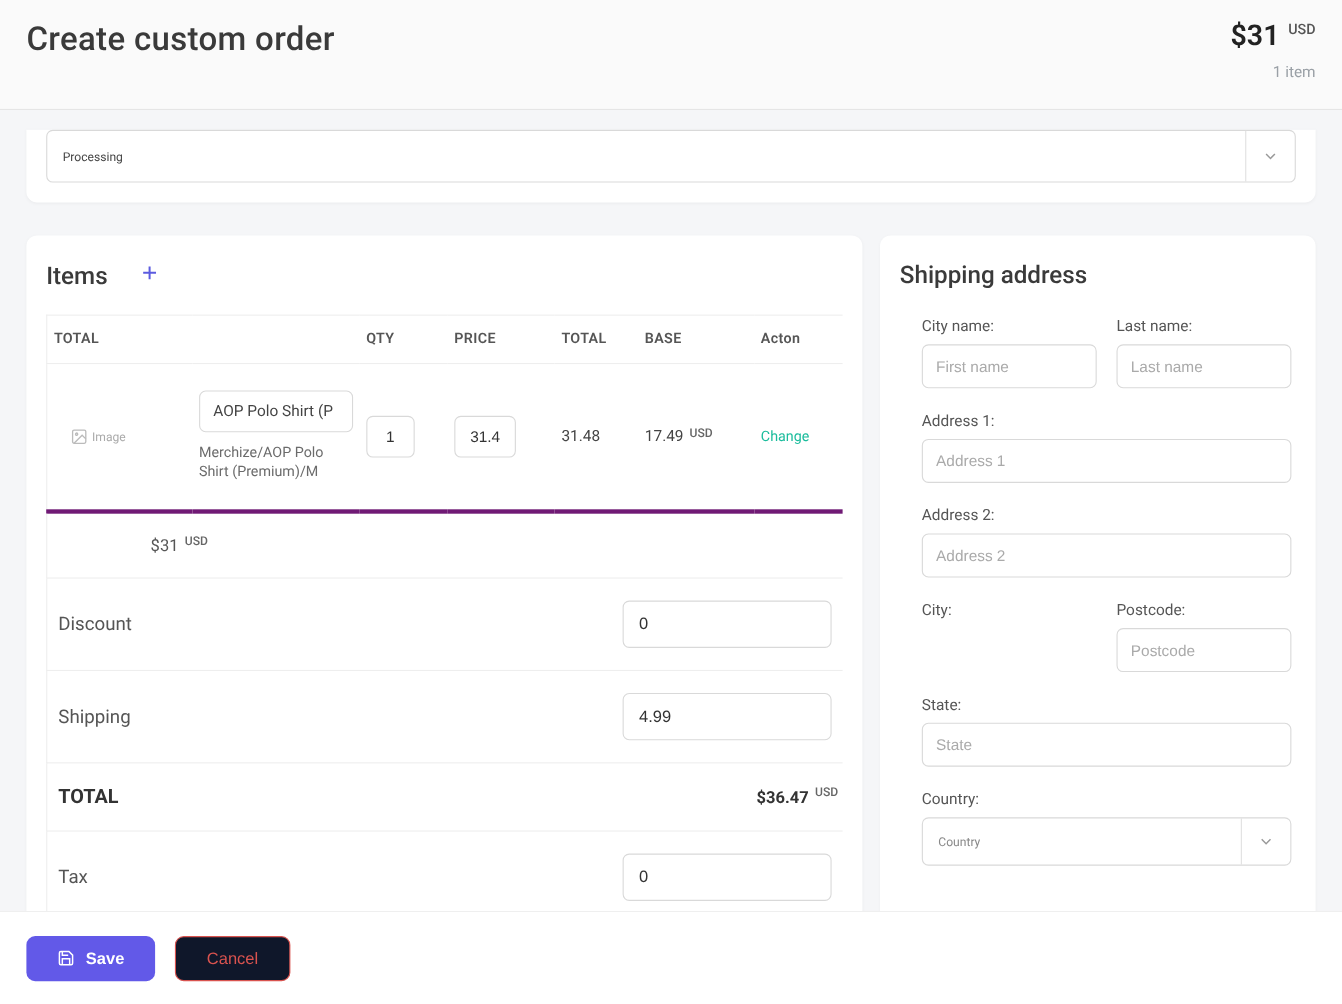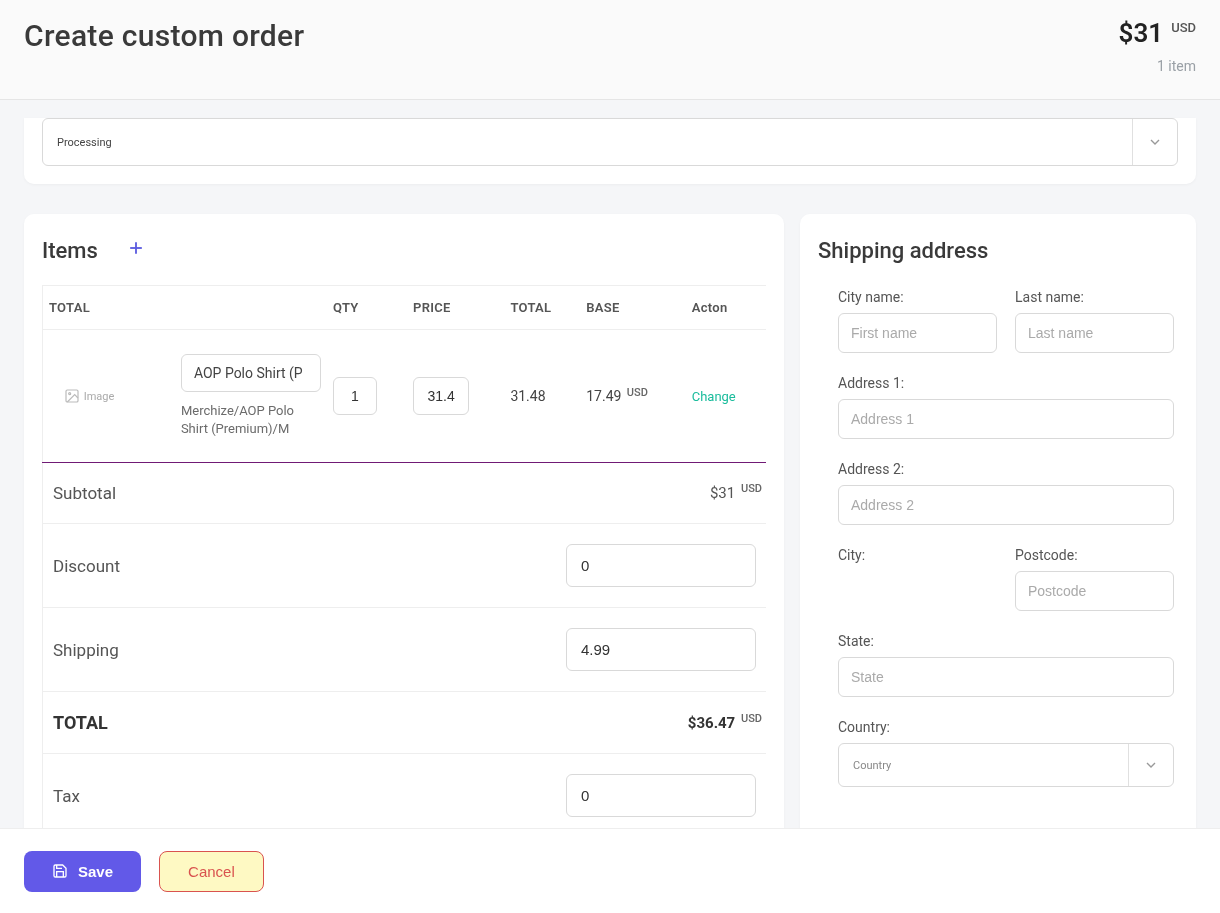--- a/index.html
+++ b/index.html
@@ -121,21 +121,21 @@
     font-size: 13px;
     color: #555;
     font-weight: 600;
     padding: 14px 6px;
     border-top: 1px solid #eee;
     border-bottom: 1px solid #eee;
     letter-spacing: 0.3px;
   }
   .items td {
     padding: 24px 6px;
-    border-bottom: 1px solid #701a75;
+    border-bottom: 4px solid #701a75;
     font-size: 14px;
     color: #444;
     vertical-align: middle;
   }
   .border-left-cell { border-left: 1px solid #eee; }
   .image-ph {
     display: flex;
     align-items: center;
     justify-content: center;
     color: #aaa;
@@ -227,21 +227,21 @@
     border-radius: 8px;
     padding: 12px 28px;
     font-size: 15px;
     font-weight: 700;
     display: flex;
     align-items: center;
     gap: 10px;
     cursor: pointer;
   }
   .btn-cancel {
-    background: #fef9c3;
+    background: #0f172a;
     color: #d9534f;
     border: 1px solid #d9534f;
     border-radius: 8px;
     padding: 11px 28px;
     font-size: 15px;
     cursor: pointer;
   }
   svg.icon { width: 16px; height: 16px; }
 </style>
 </head>
@@ -317,21 +317,20 @@
             <td>
               <span>17.49</span>
               <span class="sup-usd">USD</span>
             </td>
             <td><span class="change-link">Change</span></td>
           </tr>
         </tbody>
       </table>
 
       <div class="summary-row">
-        <div class="summary-label">Subtotal</div>
         <div class="summary-value" style="text-align:right; width:140px; padding-right:4px;">
           <span>$31</span>
           <span class="sup-usd">USD</span>
         </div>
       </div>
 
       <div class="summary-row">
         <div class="summary-label">Discount</div>
         <div class="summary-value"><input class="summary-input" value="0" style=""></div>
       </div>

